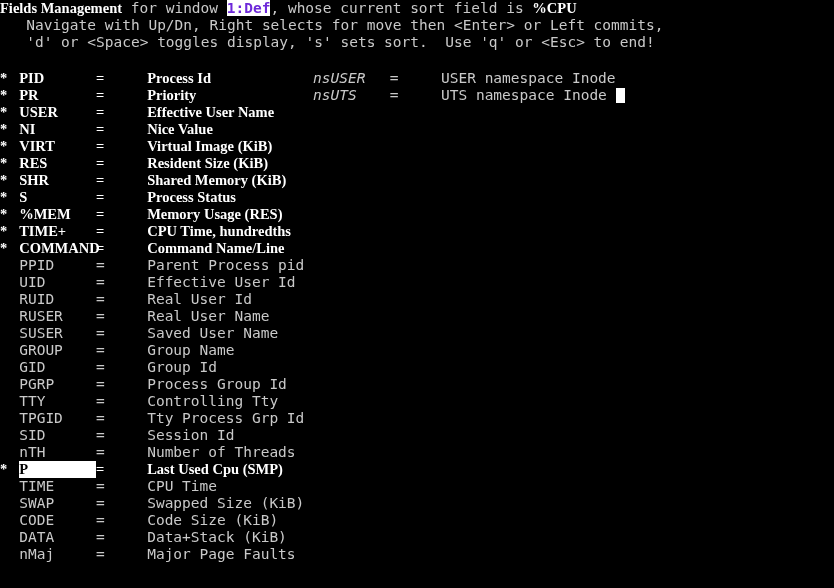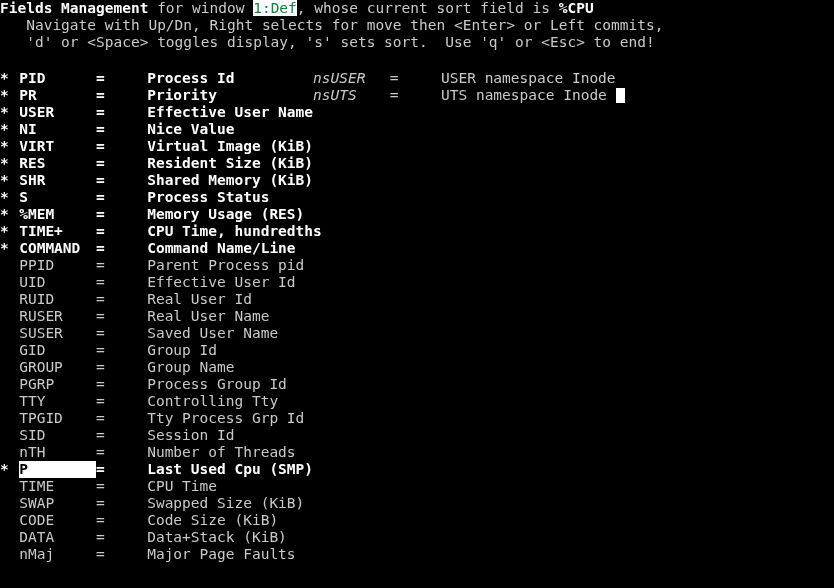--- a/index.html
+++ b/index.html
@@ -23,26 +23,26 @@
     width: 834px;
     height: 588px;
     background: #000000;
     padding: 0;
   }
   .hdr {
     white-space: pre;
     height: 17px;
     line-height: 17px;
   }
-  .bold   { font-weight: bold; color: #ffffff; }
+  .bold   { font-weight: bold; color: #ffffff; font-family: Liberation Serif, serif; }
   .plain  { font-weight: normal; color: #c9c9c9; }
   .inv {
     background: #ffffff;
-    color: #15803d;
-    font-weight: normal;
+    color: #6d28d9;
+    font-weight: bold;
   }
   
   .header {
     position: absolute;
     left: 0;
     top: 0;
     width: 834px;
   }
   
   .fields {
@@ -134,22 +134,22 @@
       <div class="row"><span class="star bold">*</span><span class="fname bold">SHR</span><span class="eq bold">=</span><span class="desc bold">Shared Memory (KiB)</span></div>
       <div class="row"><span class="star bold">*</span><span class="fname bold">S</span><span class="eq bold">=</span><span class="desc bold">Process Status</span></div>
       <div class="row"><span class="star bold">*</span><span class="fname bold">%MEM</span><span class="eq bold">=</span><span class="desc bold">Memory Usage (RES)</span></div>
       <div class="row"><span class="star bold">*</span><span class="fname bold">TIME+</span><span class="eq bold">=</span><span class="desc bold">CPU Time, hundredths</span></div>
       <div class="row"><span class="star bold">*</span><span class="fname bold">COMMAND</span><span class="eq bold">=</span><span class="desc bold">Command Name/Line</span></div>
       <div class="row"><span class="star plain"> </span><span class="fname plain">PPID</span><span class="eq plain">=</span><span class="desc plain">Parent Process pid</span></div>
       <div class="row"><span class="star plain"> </span><span class="fname plain">UID</span><span class="eq plain">=</span><span class="desc plain">Effective User Id</span></div>
       <div class="row"><span class="star plain"> </span><span class="fname plain">RUID</span><span class="eq plain">=</span><span class="desc plain">Real User Id</span></div>
       <div class="row"><span class="star plain"> </span><span class="fname plain">RUSER</span><span class="eq plain">=</span><span class="desc plain">Real User Name</span></div>
       <div class="row"><span class="star plain"> </span><span class="fname plain">SUSER</span><span class="eq plain">=</span><span class="desc plain">Saved User Name</span></div>
+      <div class="row"><span class="star plain"> </span><span class="fname plain">GROUP</span><span class="eq plain">=</span><span class="desc plain">Group Name</span></div>
       <div class="row"><span class="star plain"> </span><span class="fname plain">GID</span><span class="eq plain">=</span><span class="desc plain">Group Id</span></div>
-      <div class="row"><span class="star plain"> </span><span class="fname plain">GROUP</span><span class="eq plain">=</span><span class="desc plain">Group Name</span></div>
       <div class="row"><span class="star plain"> </span><span class="fname plain">PGRP</span><span class="eq plain">=</span><span class="desc plain">Process Group Id</span></div>
       <div class="row"><span class="star plain"> </span><span class="fname plain">TTY</span><span class="eq plain">=</span><span class="desc plain">Controlling Tty</span></div>
       <div class="row"><span class="star plain"> </span><span class="fname plain">TPGID</span><span class="eq plain">=</span><span class="desc plain">Tty Process Grp Id</span></div>
       <div class="row"><span class="star plain"> </span><span class="fname plain">SID</span><span class="eq plain">=</span><span class="desc plain">Session Id</span></div>
       <div class="row"><span class="star plain"> </span><span class="fname plain">nTH</span><span class="eq plain">=</span><span class="desc plain">Number of Threads</span></div>
       <div class="row selected"><span class="star bold">*</span><span class="fname bold">P</span><span class="eq bold">=</span><span class="desc bold">Last Used Cpu (SMP)</span></div>
       <div class="row"><span class="star plain"> </span><span class="fname plain">TIME</span><span class="eq plain">=</span><span class="desc plain">CPU Time</span></div>
       <div class="row"><span class="star plain"> </span><span class="fname plain">SWAP</span><span class="eq plain">=</span><span class="desc plain">Swapped Size (KiB)</span></div>
       <div class="row"><span class="star plain"> </span><span class="fname plain">CODE</span><span class="eq plain">=</span><span class="desc plain">Code Size (KiB)</span></div>
       <div class="row"><span class="star plain"> </span><span class="fname plain">DATA</span><span class="eq plain">=</span><span class="desc plain">Data+Stack (KiB)</span></div>

